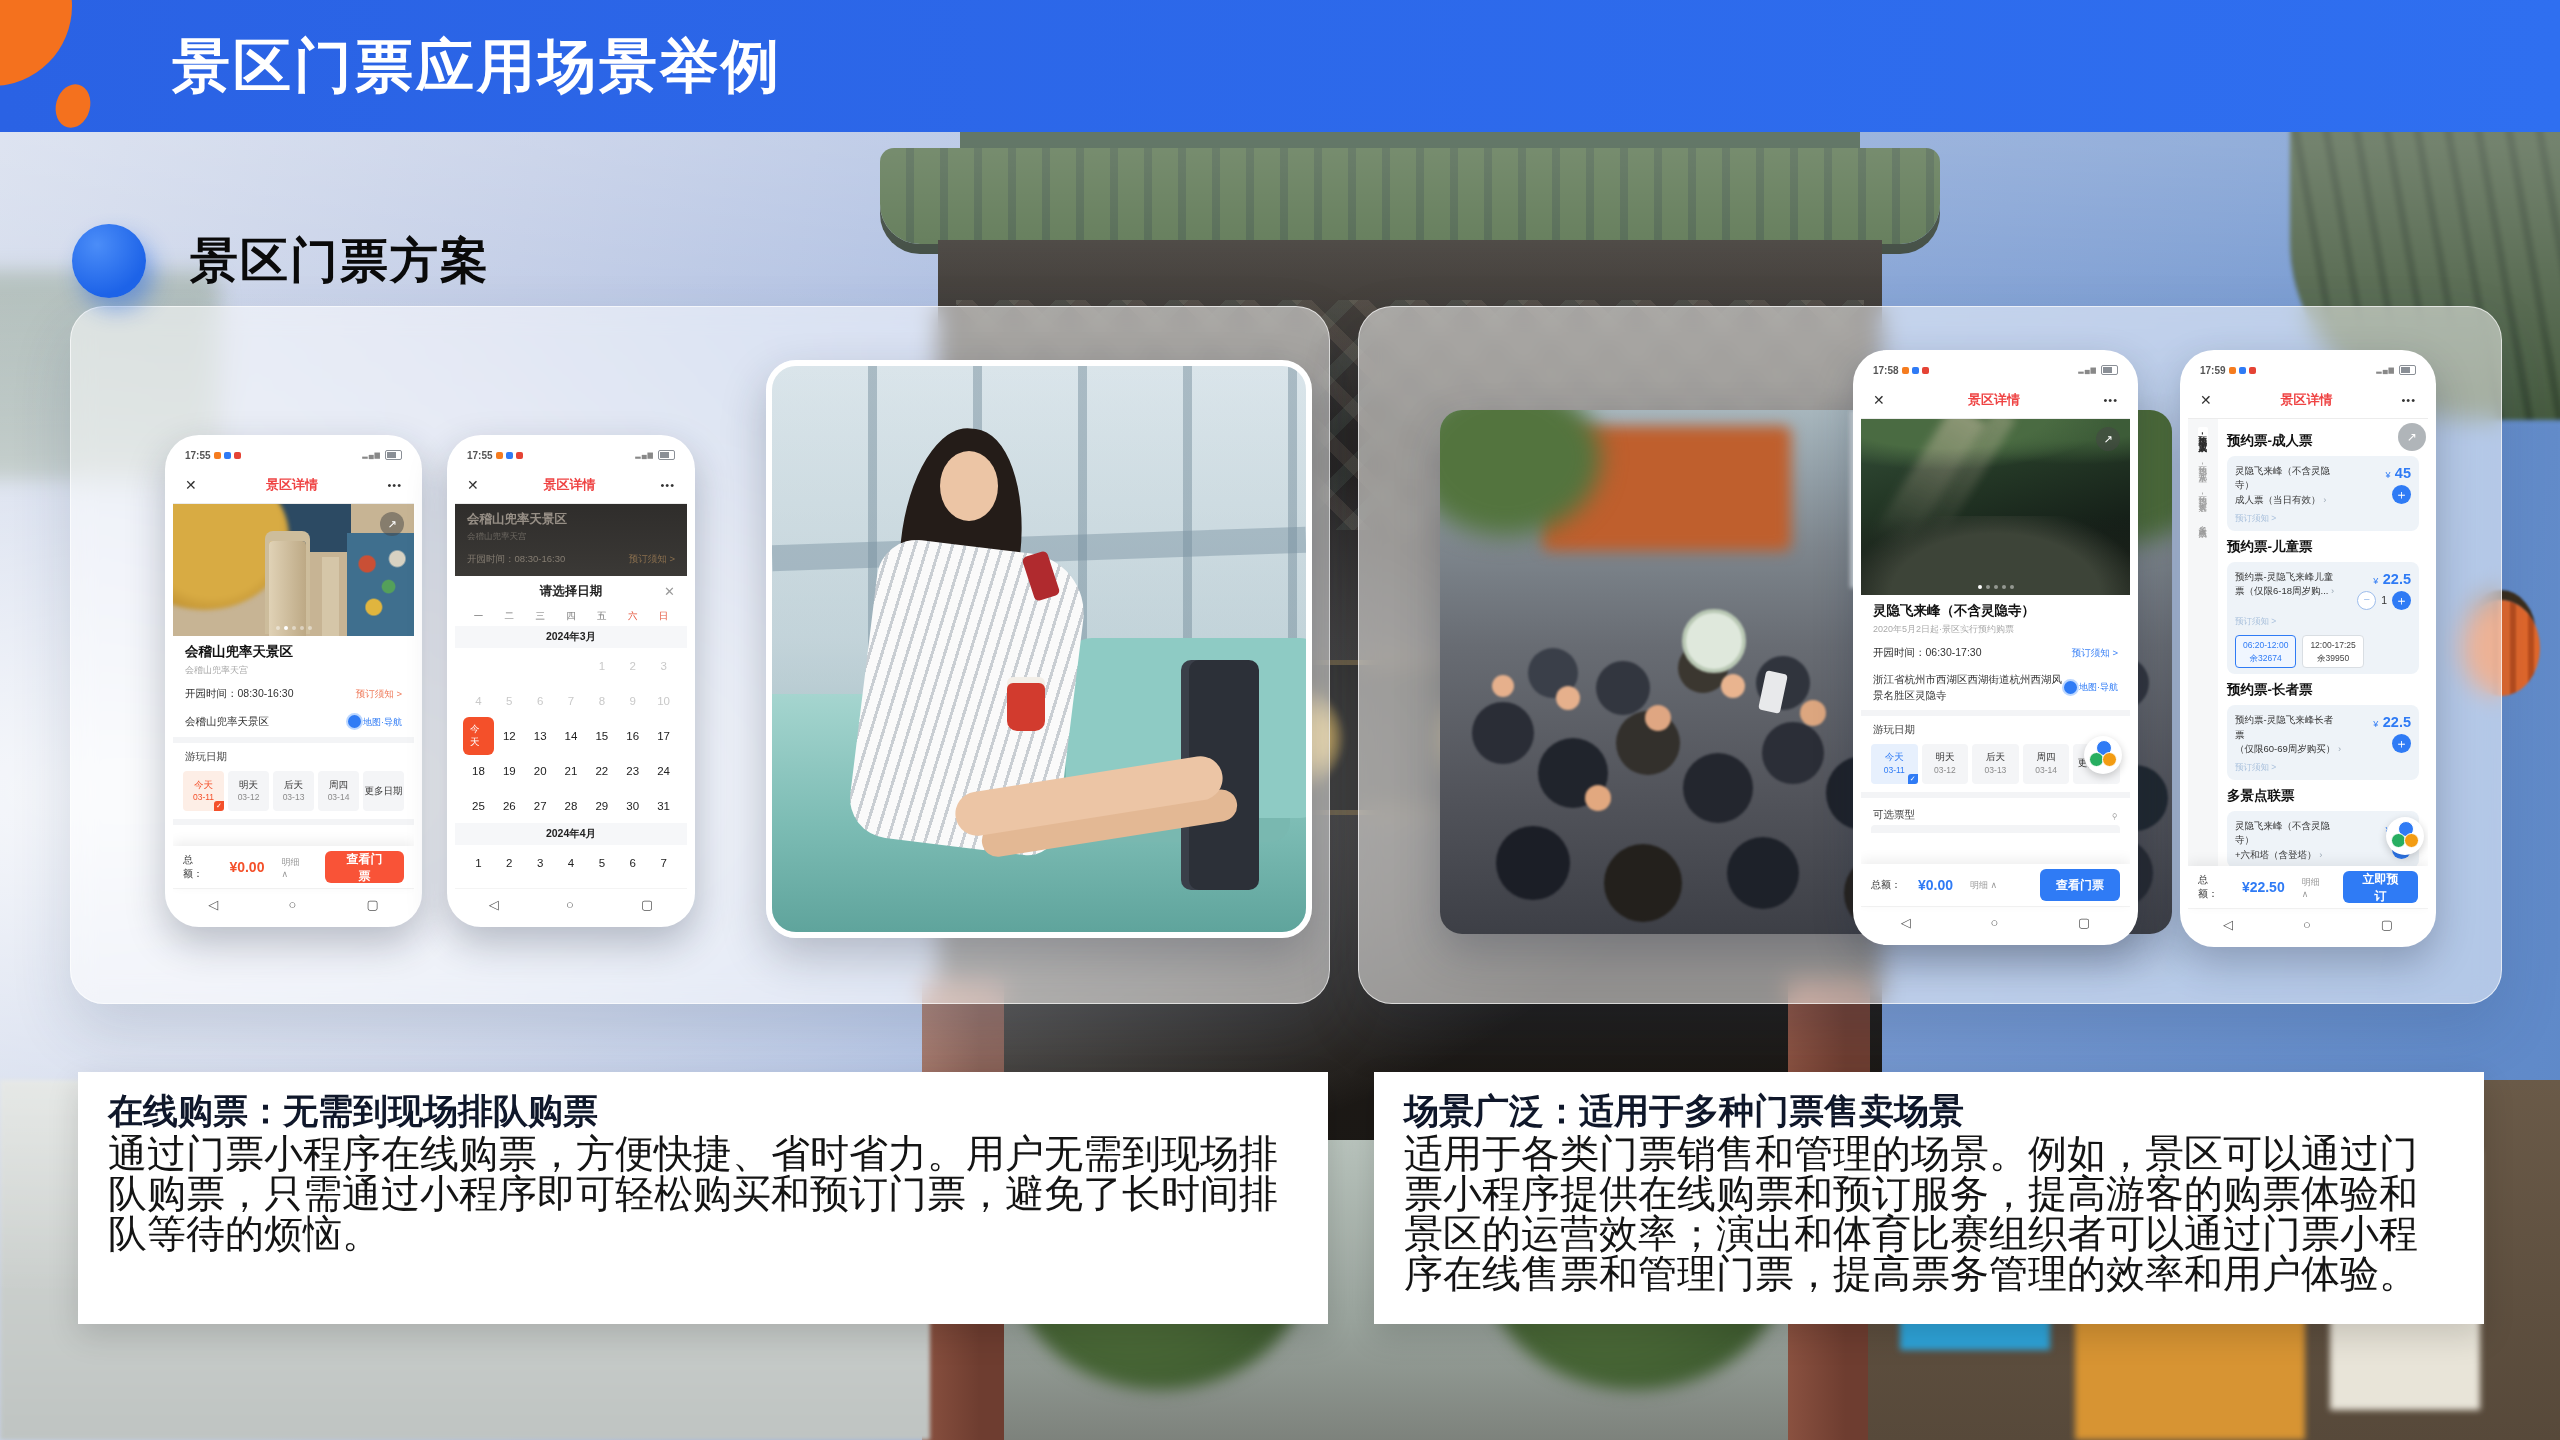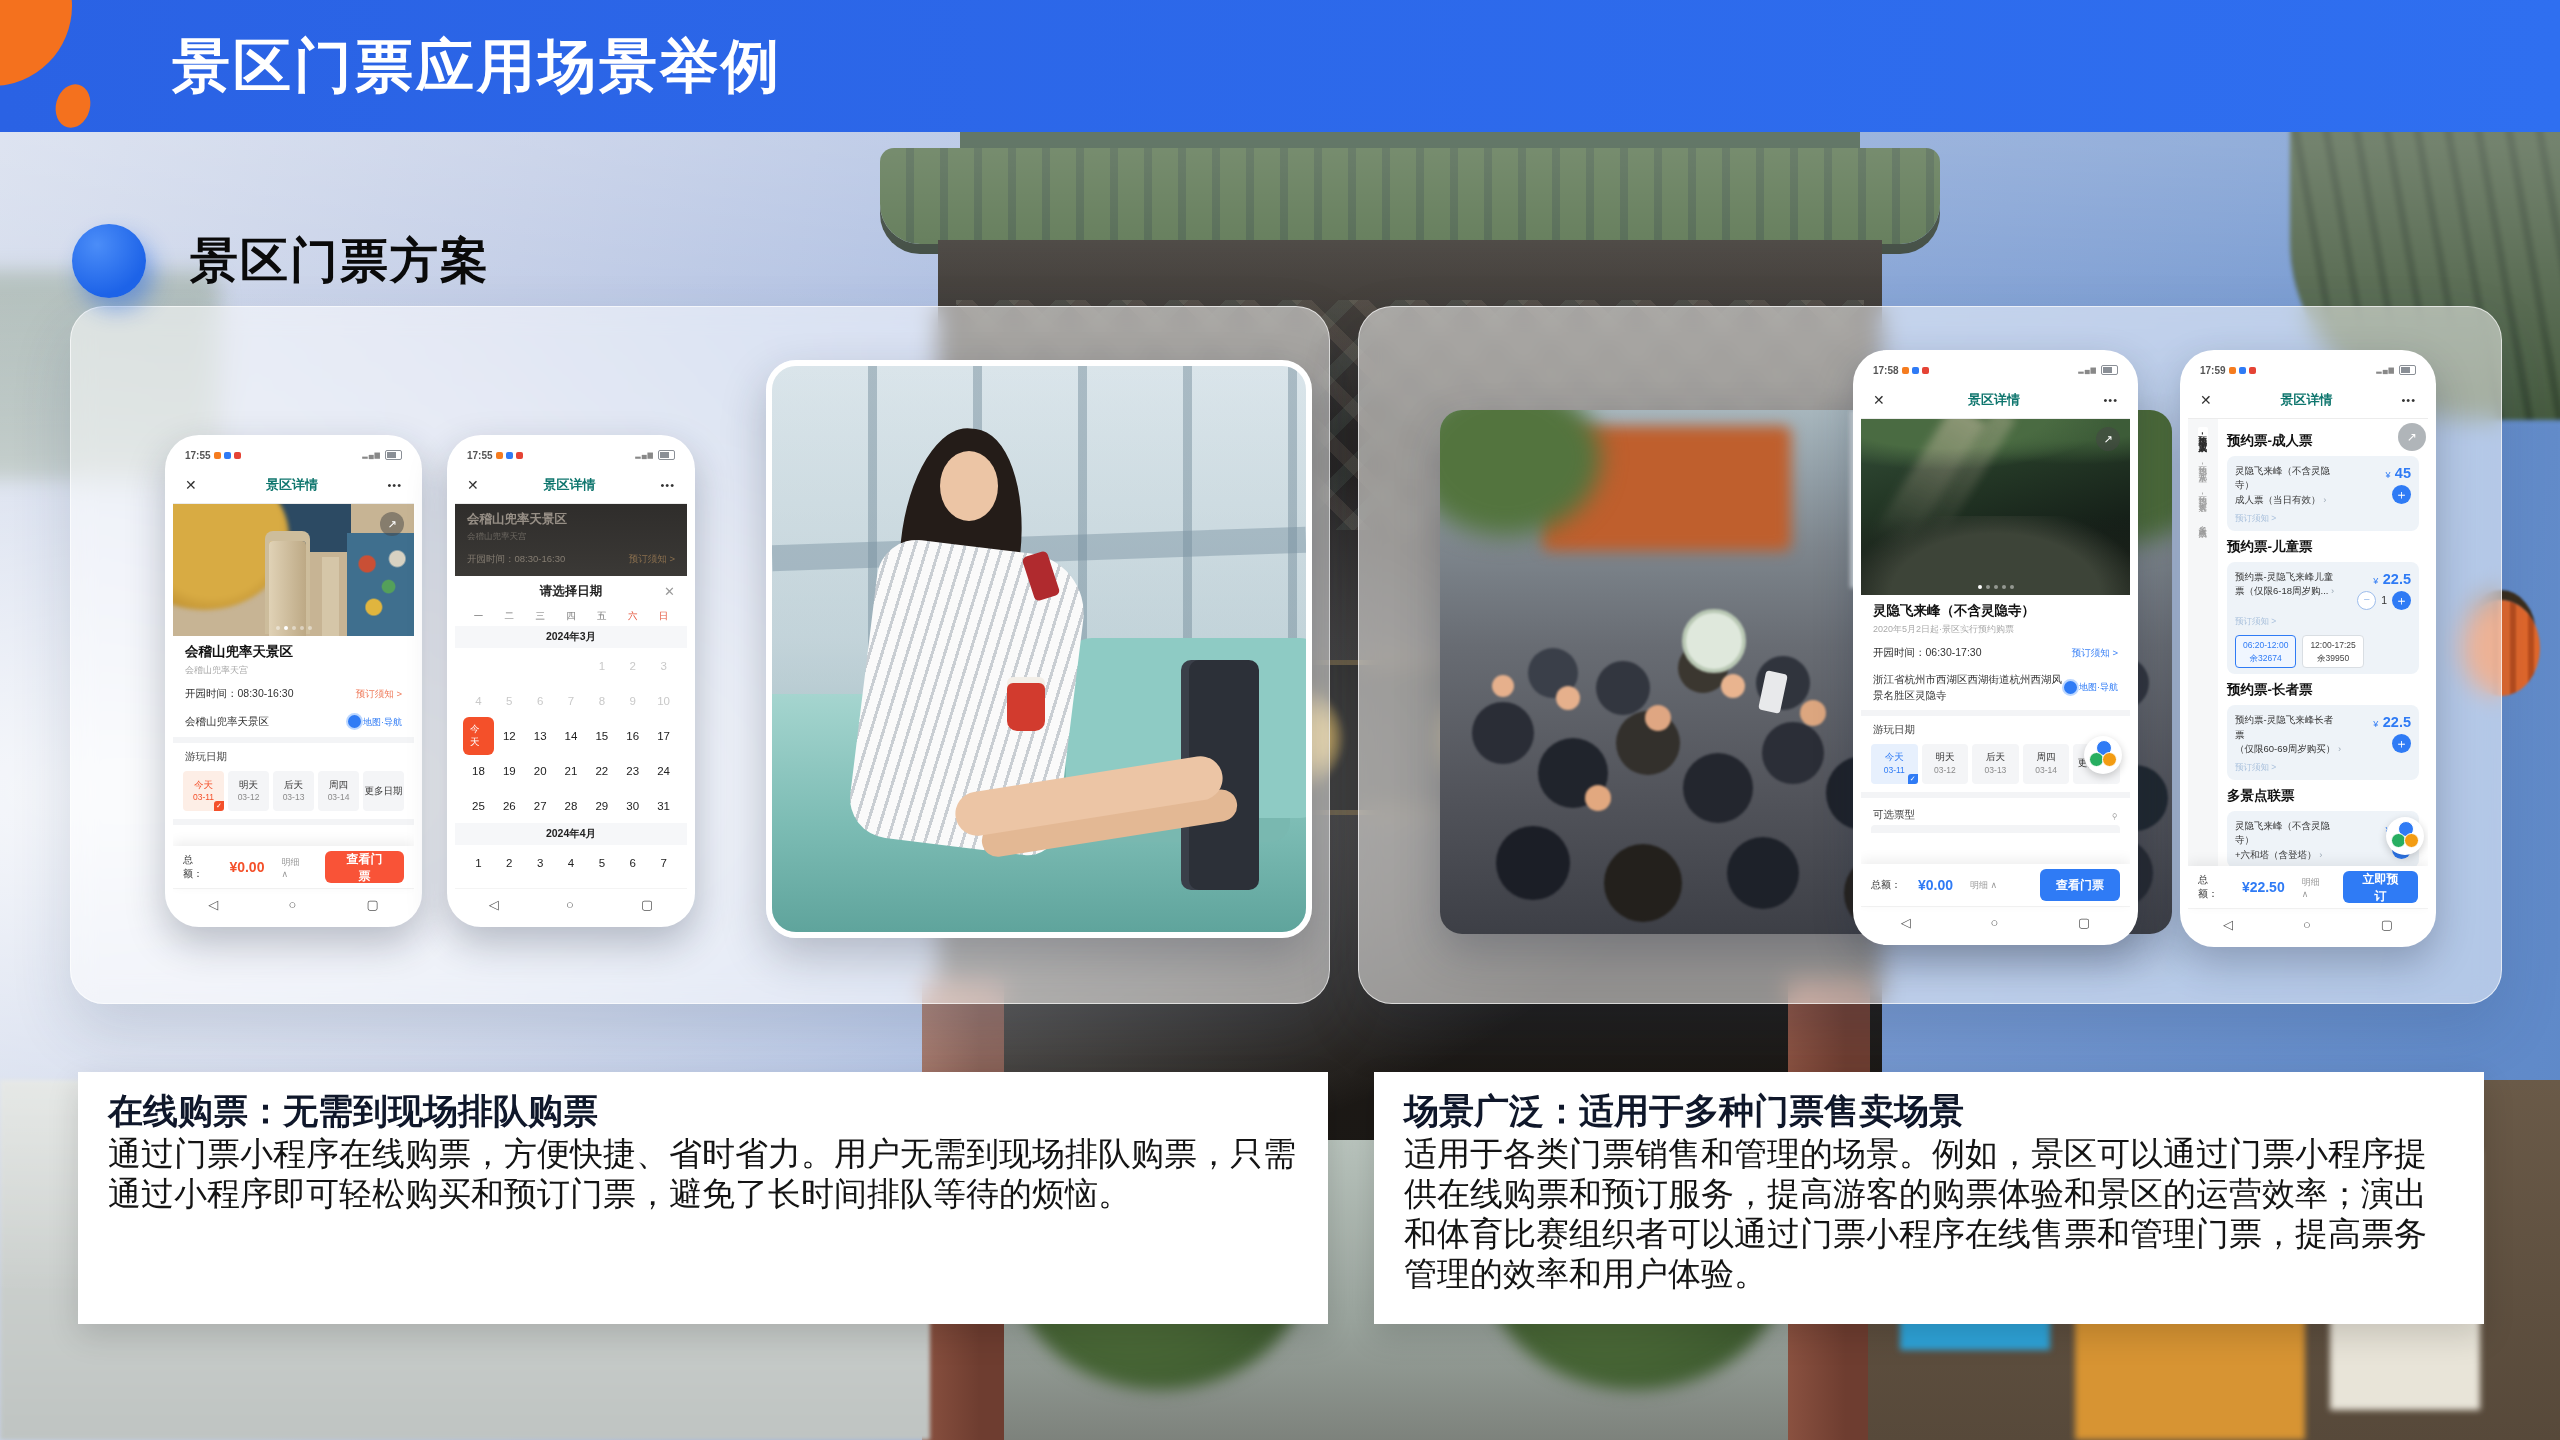--- a/index.html
+++ b/index.html
@@ -94,40 +94,40 @@
     55px 268px 0 3px #e6b08c,505px 262px 0 3px #dca67f,150px 380px 0 5px #e2a87f,600px 400px 0 5px #d9a078;}
   .c-phone1{left:44%;top:50%;width:22px;height:40px;background:#e8e9eb;border-radius:4px;transform:rotate(12deg);}
   .c-phone2{left:69%;top:49%;width:24px;height:42px;background:#9aa2ab;border-radius:4px;transform:rotate(-10deg);}
   .c-fan{left:33%;top:38%;width:56px;height:56px;border-radius:50%;background:#dfe8dc;border:4px solid #b9c8b4;filter:blur(1px);}
 
   
   .infobox{background:#fff;z-index:20;padding:16px 30px 0;height:236px;box-shadow:0 12px 30px rgba(0,0,0,.14);overflow:hidden;}
   .boxL{left:78px;top:1072px;width:1190px;}
   .boxR{left:1374px;top:1072px;width:1050px;}
   .ib-title{font-size:35px;font-weight:800;color:#0f172a;line-height:46px;}
-  .ib-body{font-size:33px;color:#141414;line-height:40px;}
+  .ib-body{font-size:39px;color:#141414;line-height:40px;}
 
   
   .phone{background:#fff;border-radius:34px;box-shadow:0 16px 38px rgba(30,40,60,.28);padding:8px;z-index:12;}
   .screen{width:100%;height:100%;border-radius:26px;overflow:hidden;background:#fff;display:flex;flex-direction:column;position:relative;}
   .p1{left:165px;top:435px;width:241px;height:476px;}
   .p2{left:447px;top:435px;width:232px;height:476px;}
   .p3{left:1853px;top:350px;width:269px;height:579px;}
   .p4{left:2180px;top:350px;width:240px;height:581px;}
   .sbar{height:24px;display:flex;align-items:center;justify-content:space-between;padding:0 12px;font-size:10px;color:#555;flex:none;}
   .sb-l{display:flex;align-items:center;gap:3px;font-weight:700;}
   .mini{width:7px;height:7px;border-radius:2px;display:inline-block;}
   .mo{background:#f57c1f;} .mb{background:#2f7bf5;} .mr{background:#e54335;}
   .sb-r{display:flex;align-items:center;gap:4px;color:#888;}
   .sig{font-size:7px;letter-spacing:1px;}
   .batt{width:15px;height:8px;border:1px solid #8a8f96;border-radius:2px;position:relative;}
   .batt::after{content:"";position:absolute;left:1px;top:1px;bottom:1px;width:9px;background:#8a8f96;}
   .navbar{height:36px;border-bottom:1px solid #ececec;display:flex;align-items:center;padding:0 12px;flex:none;}
   .nav-x{font-size:14px;color:#333;}
-  .nav-title{flex:1;text-align:center;font-weight:700;font-size:13px;color:#0f766e;}
+  .nav-title{flex:1;text-align:center;font-weight:700;font-size:13px;color:#ef4444;}
   .nav-more{font-size:11px;color:#333;letter-spacing:1px;}
   .pbody{flex:1;overflow:hidden;position:relative;display:flex;flex-direction:column;}
   .botbar{height:42px;background:#fff;box-shadow:0 -4px 12px rgba(0,0,0,.07);display:flex;align-items:center;padding:0 10px;gap:17px;flex:none;z-index:3;}
   .t-lbl{font-size:10px;color:#333;}
   .t-val{font-size:14px;font-weight:800;}
   .t-val.o{color:#f4502a;} .t-val.b{color:#2f7bf5;}
   .detail{font-size:9px;color:#999;}
   .cta{margin-left:auto;height:32px;border:none;border-radius:6px;color:#fff;font-size:12px;font-weight:700;padding:0 16px;font-family:inherit;}
   .cta.o-bg{background:#f95337;} .cta.b-bg{background:#2f7bf5;}
   .anav{height:30px;display:flex;align-items:center;justify-content:space-around;color:#555;font-size:13px;background:#fff;flex:none;border-top:1px solid #f4f4f4;}

